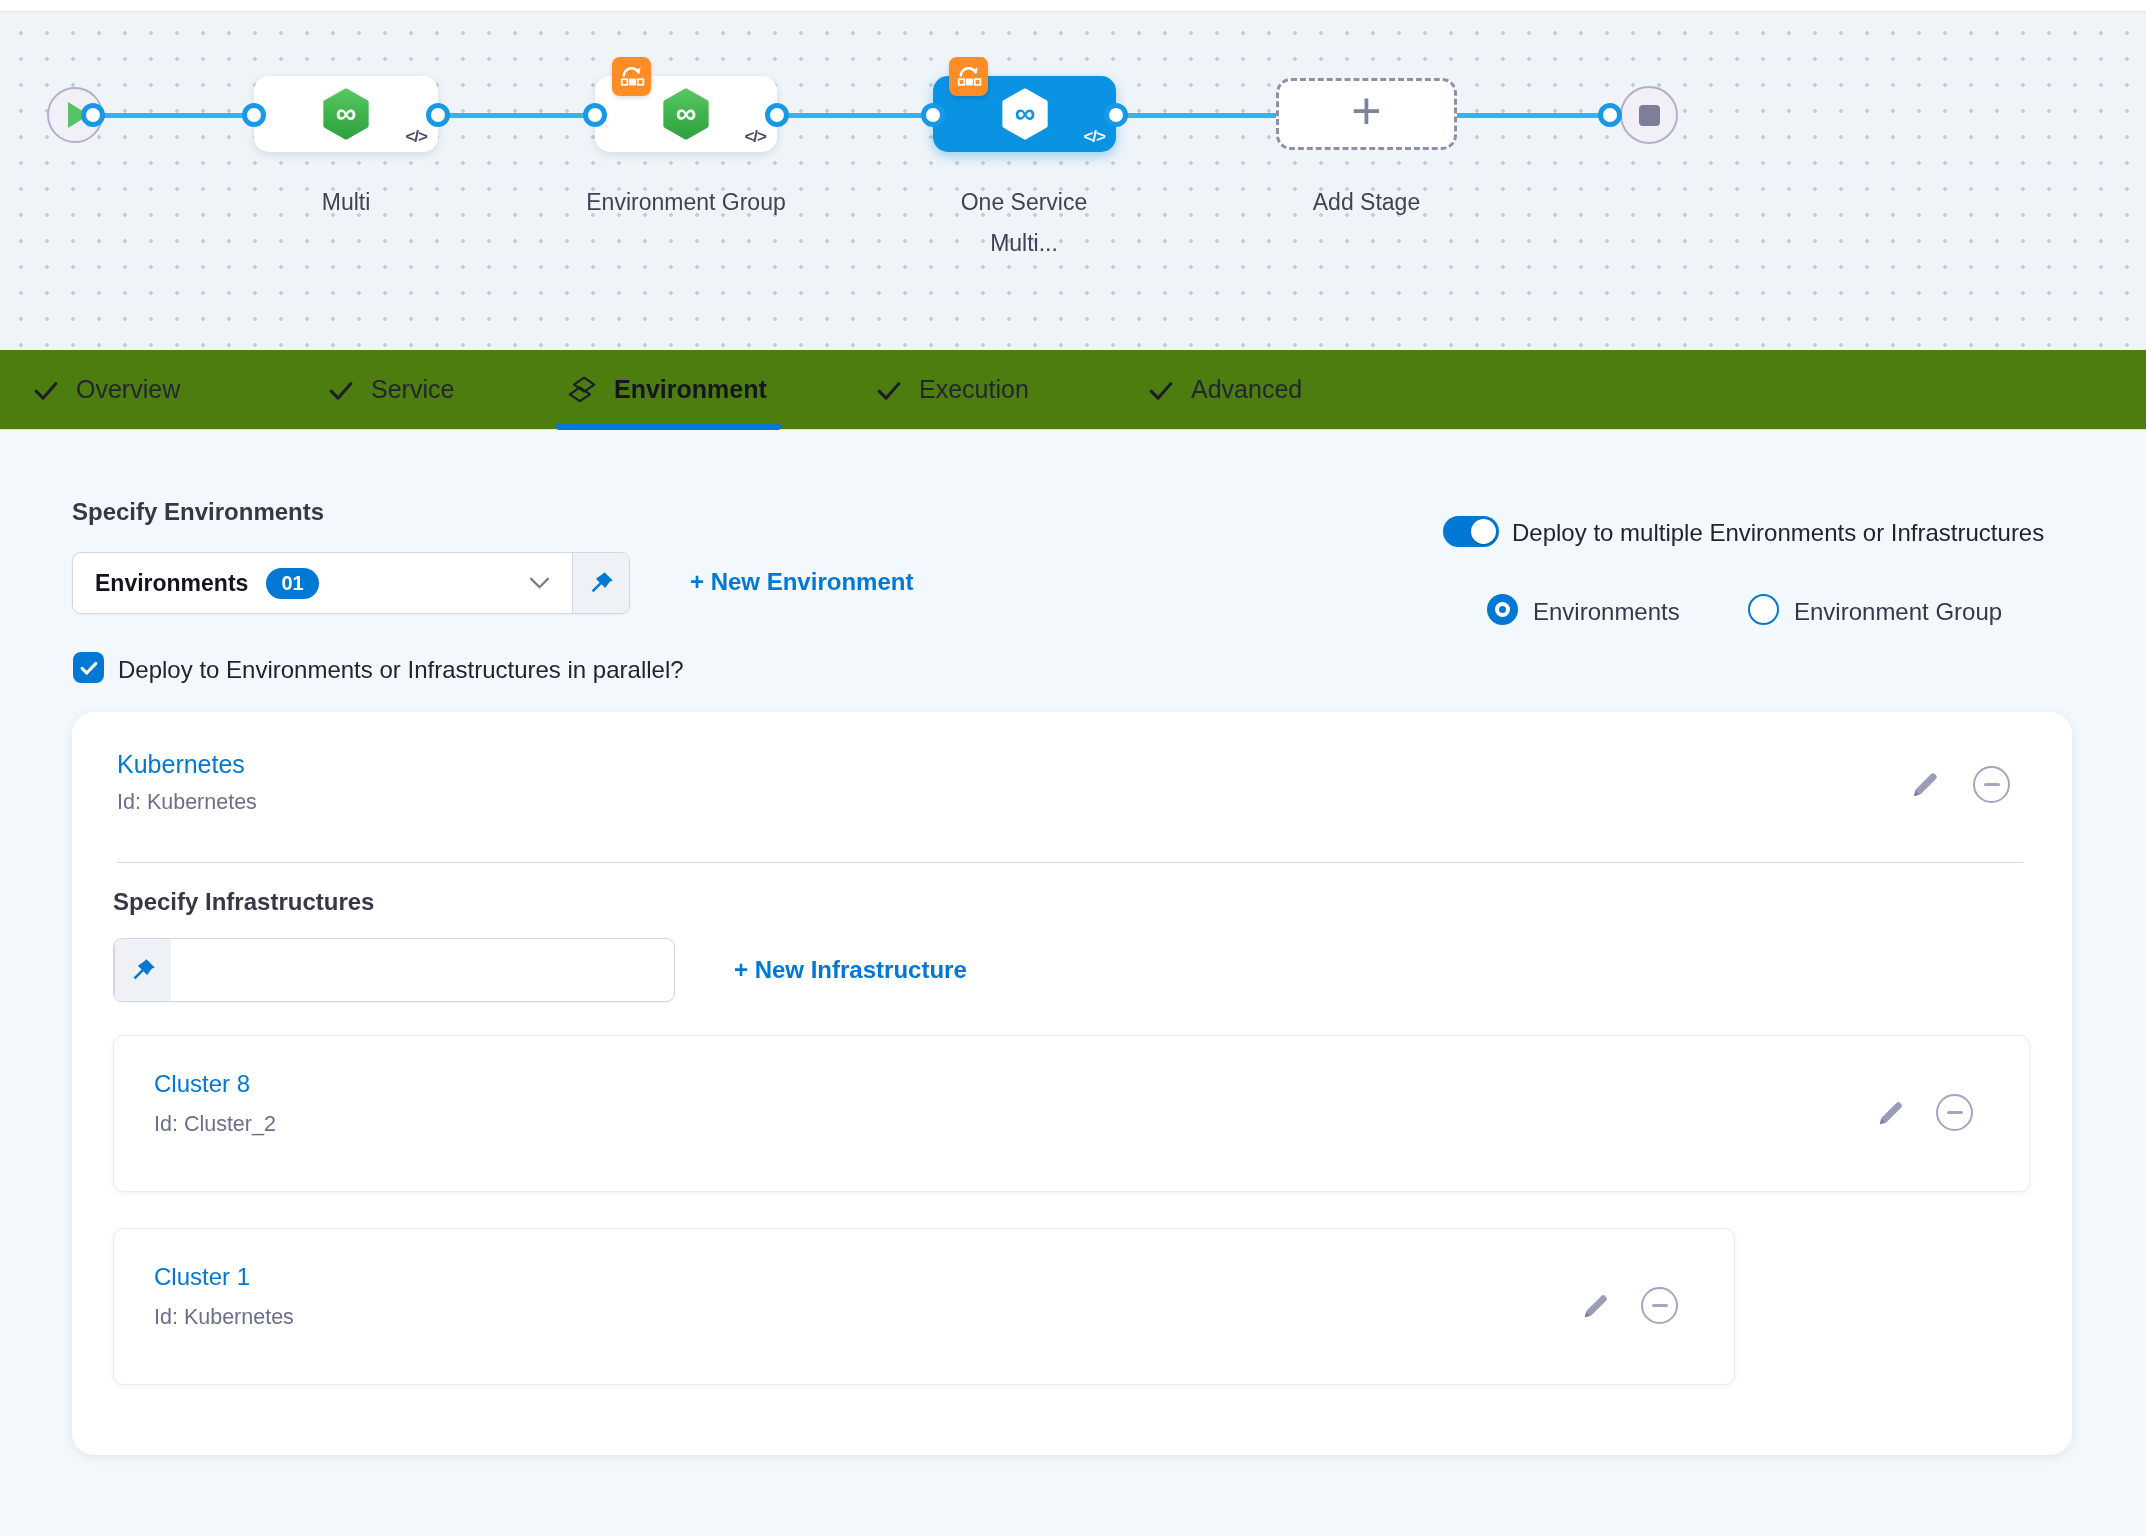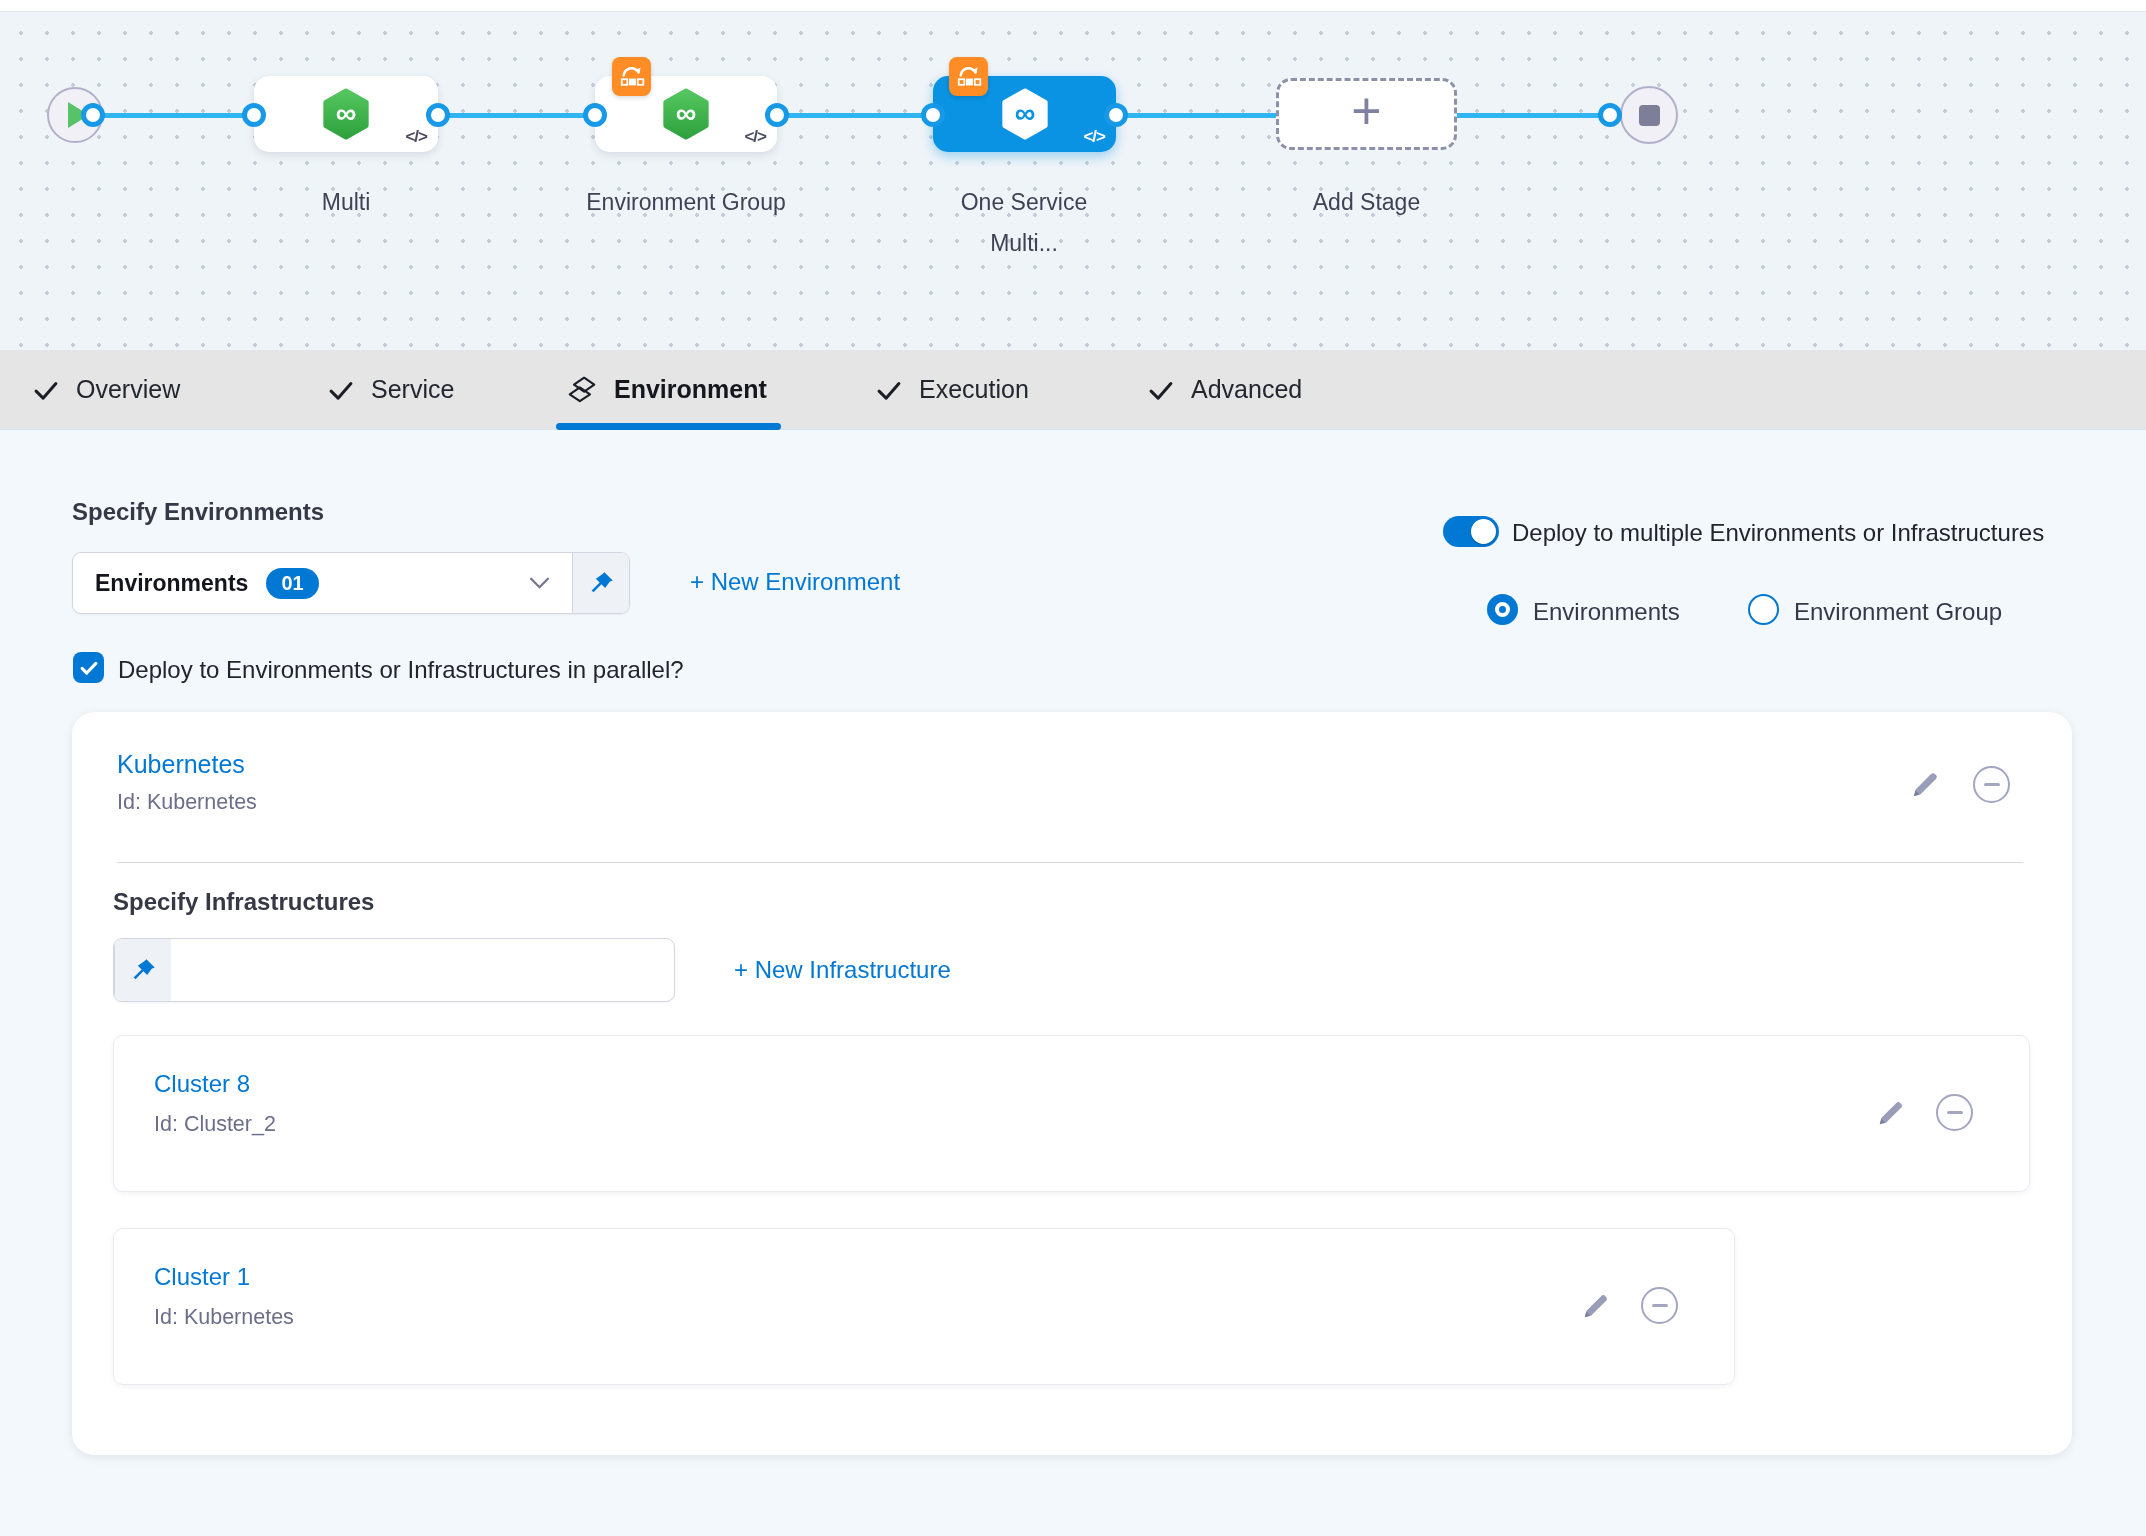--- a/index.html
+++ b/index.html
@@ -25,36 +25,36 @@
   .badge-orange { position:absolute; top:45px; width:39px; height:39px; border-radius:8px; background:var(--orange);
                   display:flex; align-items:center; justify-content:center; z-index:7; box-shadow:0 2px 4px rgba(0,0,0,.14); }
   .round-node { position:absolute; border-radius:50%; background:#f2f0f7; border:2px solid #b3b0ca;
                 display:flex; align-items:center; justify-content:center; z-index:4; }
   .play-tri { width:0; height:0; border-left:21px solid #57c268; border-top:13px solid transparent; border-bottom:13px solid transparent; margin-left:7px; }
   .stop-sq { width:21px; height:21px; background:#7c7f97; border-radius:4px; }
   .node.add-stage { background:#fff; border:3px dashed #8d90ab; box-shadow:none; }
   .plus-glyph { font-size:52px; font-weight:400; color:#7e81a0; line-height:52px; margin-top:-6px; }
 
   
-  .tabbar { position:absolute; left:0; top:350px; width:2146px; height:80px; background:#e5e5e5; border-bottom:1px solid #dde2e8; z-index:3; }
+  .tabbar { position:absolute; left:0; top:350px; width:2146px; height:80px; background:#4d7c0f; border-bottom:1px solid #dde2e8; z-index:3; }
   .tab { position:absolute; top:0; height:79px; display:flex; align-items:center; gap:16px; cursor:pointer; }
   .tab-label { font-size:25px; color:#24262f; white-space:nowrap; }
   .tab.active .tab-label { font-weight:700; color:#15171f; }
   .tab-underline { position:absolute; bottom:-1px; left:-10px; right:-14px; height:7px; background:var(--accent); border-radius:5px; }
 
   
   .content { position:absolute; left:0; top:430px; width:2146px; height:1106px; background:#f3f8fc; }
   .section-heading { position:absolute; font-size:24px; font-weight:600; color:#363846; }
   .dropdown { position:absolute; display:flex; background:#fff; border:1px solid #d3d6e0; border-radius:9px; overflow:hidden; box-shadow:0 1px 2px rgba(40,41,61,.05); }
   .dd-main { display:flex; align-items:center; gap:18px; padding:0 22px; flex:1; }
   .dd-value { font-size:23px; font-weight:600; color:#14151c; white-space:nowrap; }
   .count-badge { background:var(--accent); color:#fff; font-size:20px; font-weight:700; padding:4px 15px; border-radius:999px; }
   .dd-chevron { margin-left:auto; display:flex; }
   .dd-pin { width:57px; border-left:1px solid #d3d6e0; background:#eef1f6; display:flex; align-items:center; justify-content:center; }
-  .link { position:absolute; color:var(--accent); font-size:24px; font-weight:400; white-space:nowrap; cursor:pointer; }
+  .link { position:absolute; color:var(--accent); font-size:24px; font-weight:700; white-space:nowrap; cursor:pointer; }
 
   .toggle { position:absolute; width:56px; height:31px; border-radius:16px; background:var(--accent); cursor:pointer; }
   .toggle-knob { position:absolute; right:3px; top:3px; width:25px; height:25px; border-radius:50%; background:#fff; box-shadow:0 1px 2px rgba(0,0,0,.25); }
   .ctl-label { position:absolute; font-size:24px; color:#22242e; white-space:nowrap; }
   .radio { position:absolute; width:31px; height:31px; border-radius:50%; cursor:pointer; }
   .radio.checked { background:var(--accent); display:flex; align-items:center; justify-content:center; }
   .radio-ring { width:15px; height:15px; border-radius:50%; background:#fff; display:flex; align-items:center; justify-content:center; }
   .radio-dot { width:7px; height:7px; border-radius:50%; background:var(--accent); }
   .radio.unchecked { background:#fff; border:2.5px solid var(--accent); }
   .checkbox { position:absolute; width:31px; height:31px; border-radius:8px; background:var(--accent);

